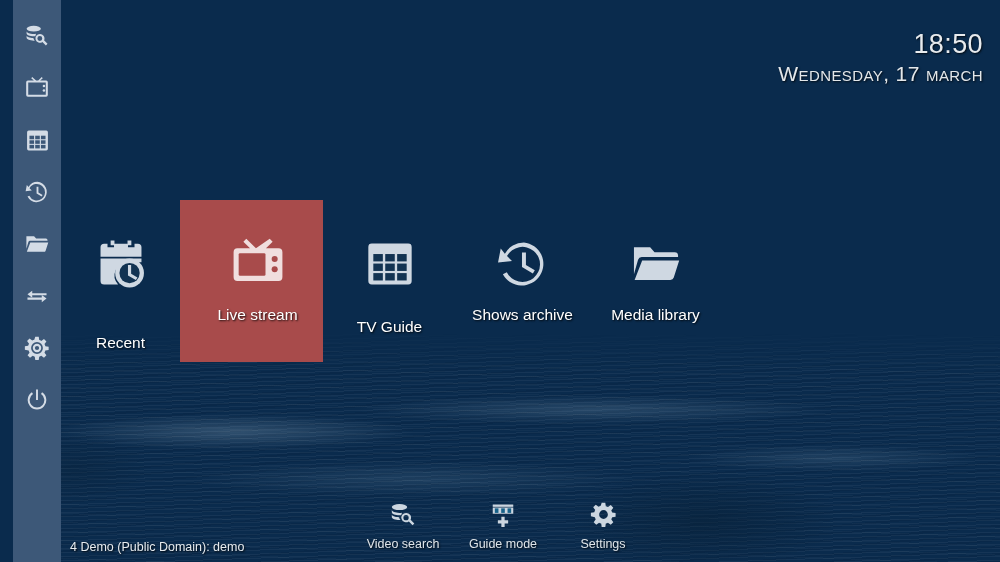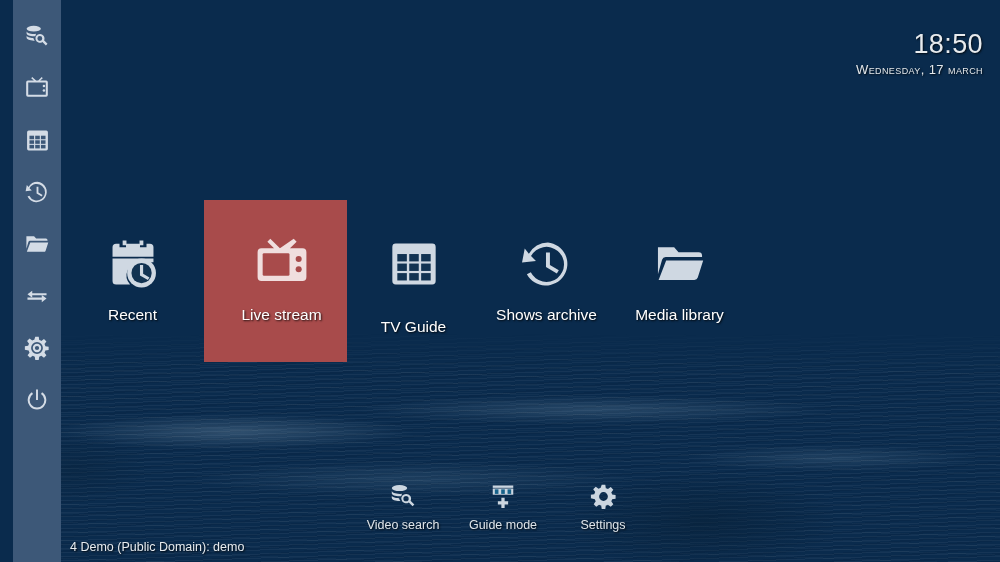--- a/index.html
+++ b/index.html
@@ -77,21 +77,21 @@
   #clock {
     position:absolute; right:30px; top:30px; text-align:right; z-index:10;
   }
   #clock .time {
     font-size:27px; color:#e8ebee; letter-spacing:.4px;
     text-shadow:1px 1px 2px rgba(0,0,0,.75);
     line-height:1.05;
   }
   #clock .date {
     margin-top:4px;
-    font-size:13px; color:#e3e7ea; letter-spacing:.4px;
+    font-size:21px; color:#e3e7ea; letter-spacing:.4px;
     font-variant:small-caps; text-transform:lowercase;
     text-shadow:1px 1px 2px rgba(0,0,0,.75);
   }
   #clock .date::first-letter { text-transform:uppercase; }
 
   
   #main-menu {
     position:absolute; left:48px; top:200px; width:952px; height:162px;
     display:flex; align-items:flex-start; z-index:8;
   }
@@ -109,29 +109,29 @@
   .m-ico { fill:#cfd8e2; }
   .menu-item.focused .m-ico { fill:#f0dede; }
   .menu-label {
     margin-top:14px;
     font-size:15.5px; color:#ffffff;
     text-shadow:1px 1px 2px rgba(0,0,0,.85);
     white-space:nowrap;
   }
 
   
-  .menu-item:nth-child(1){ width:143px; }
+  .menu-item:nth-child(1){ width:119px;gap:28px; }
   .menu-item:nth-child(3){ width:133px;gap:12px; }
   .menu-item:nth-child(4){ width:133px; }
   .menu-item:nth-child(5){ width:133px; }
 
   
   #sub-menu {
-    position:absolute; left:340px; top:470px; width:340px; height:62px;
-    display:flex; align-items:flex-end; z-index:8;
+    position:absolute; left:340px; top:494px; width:340px; height:62px;
+    display:flex; align-items:center; z-index:8;
   }
   .sub-item {
     width:100px;
     display:flex; flex-direction:column; align-items:center;
     cursor:pointer;
   }
   .sub-icon { height:30px; display:flex; align-items:center; justify-content:center; }
   .s-ico { fill:#ccd6e0; }
   .sub-label {
     margin-top:7px; font-size:12.5px; color:#dfe5ea;

